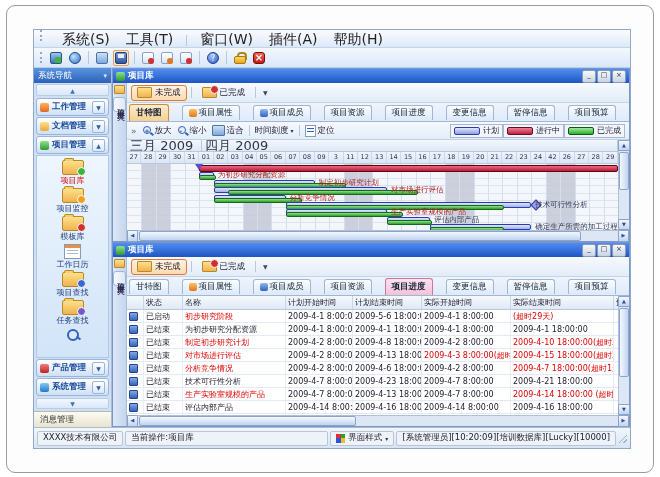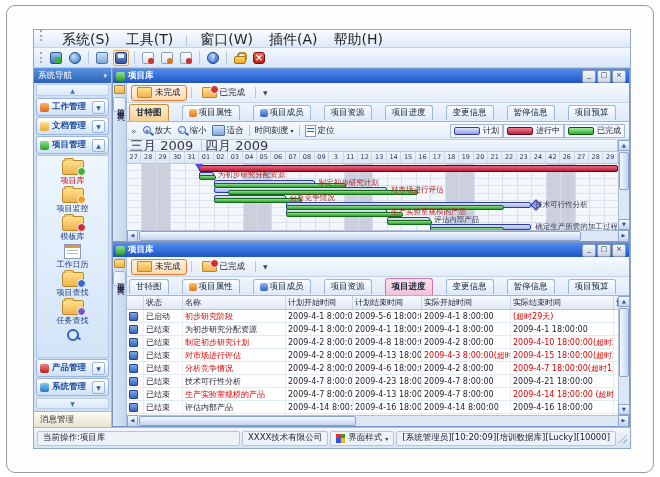--- a/index.html
+++ b/index.html
@@ -880,25 +880,25 @@
                 <div class="sc-btn h">▶</div>
               </div>
             </div>
           </div>
         </div>
 
       </div>
     </div>
 
     <div class="statusbar">
+      <div class="st-panel">
+        <span>XXXX技术有限公司</span>
+      </div>
       <div class="st-panel st-op">
         <span>当前操作:项目库</span>
-      </div>
-      <div class="st-panel">
-        <span>XXXX技术有限公司</span>
       </div>
       <div class="st-panel st-style">
         <span class="palette-icon">
             <i></i>
             <i></i>
             <i></i>
             <i></i>
           </span>
         <span>界面样式</span>
         <span class="st-drop">▾</span>

